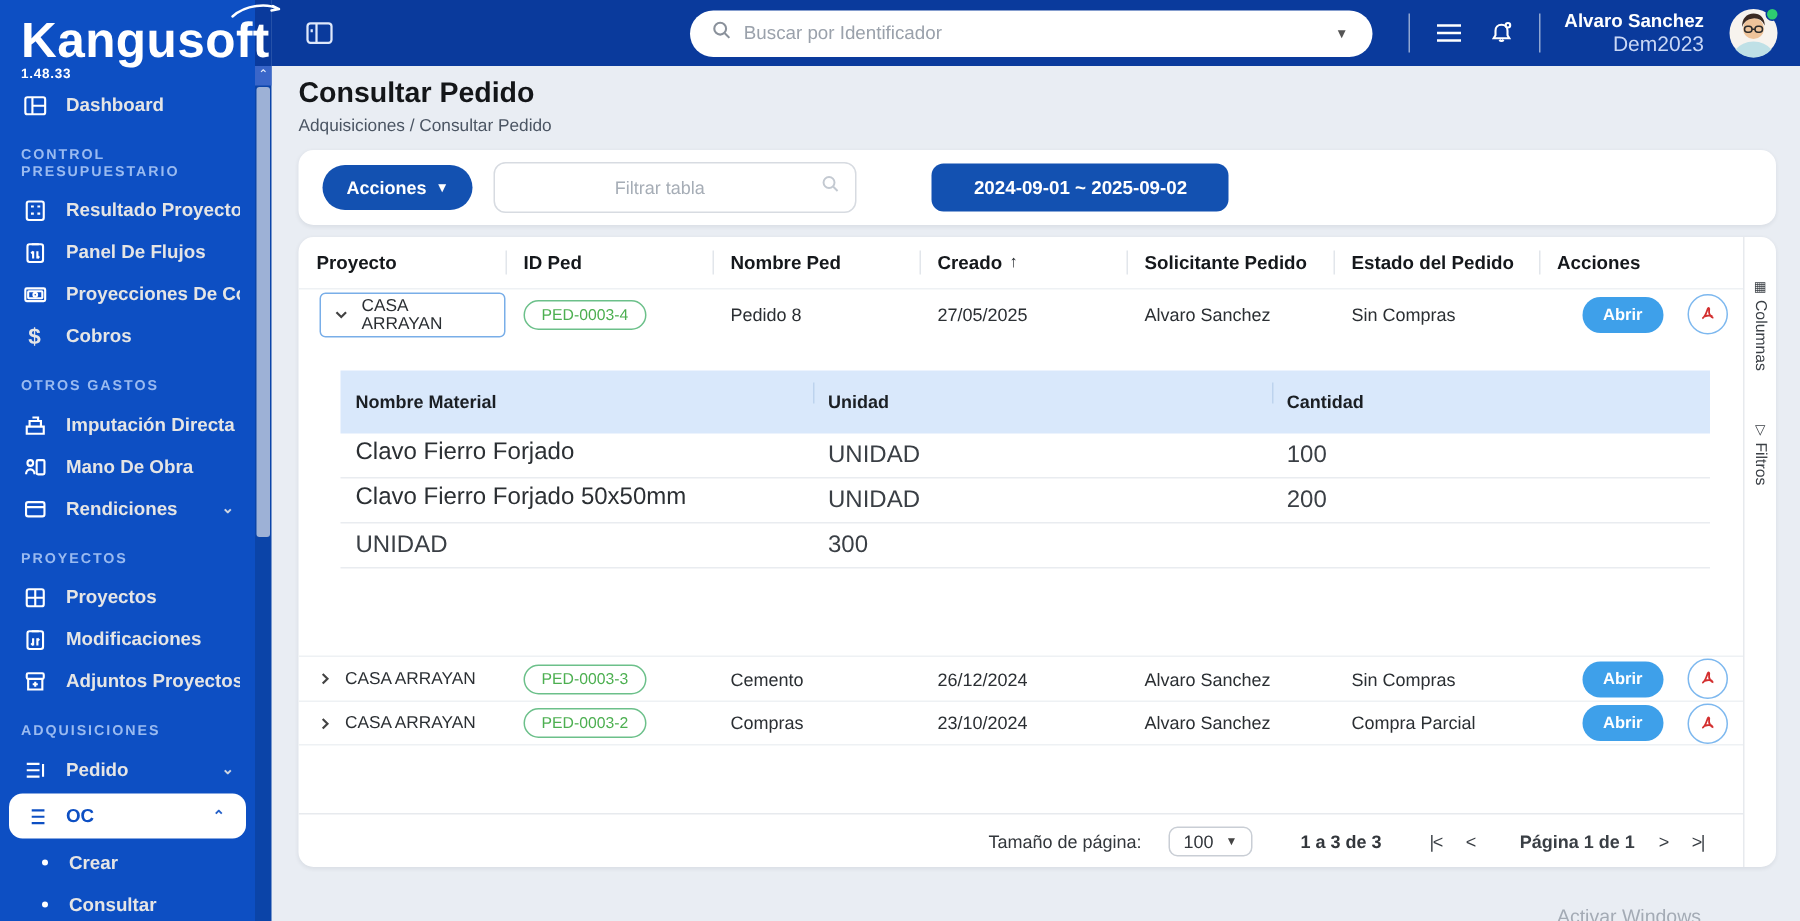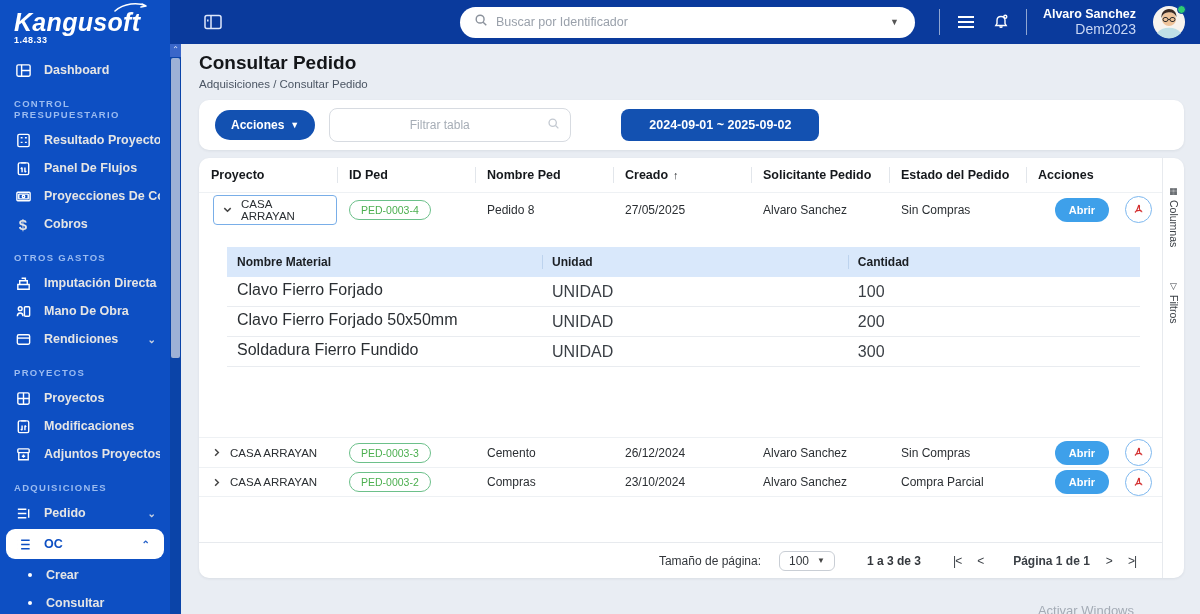--- a/index.html
+++ b/index.html
@@ -3,21 +3,21 @@
 <meta charset="utf-8">
 <style>
   * { margin:0; padding:0; box-sizing:border-box; }
   html,body { width:1200px; height:614px; overflow:hidden; background:#e9edf3;
     font-family:"Liberation Sans", sans-serif; }
   .app { display:flex; width:1200px; height:614px; }
 
   
   .sidebar { width:170px; background:#0d4fc3; color:#fff; flex-shrink:0; display:flex; flex-direction:column; }
   .logo-block { padding:8px 0 2px 14px; height:44px; }
-  .logo { font-size:25px; font-weight:700; font-style:italic; letter-spacing:.3px; position:relative; display:inline-block; }
+  .logo { font-size:33px; font-weight:700; letter-spacing:.3px; position:relative; display:inline-block; }
   .logo svg.swoosh { position:absolute; top:-6px; right:-8px; }
   .version { font-size:9px; font-weight:700; letter-spacing:.5px; margin-top:-2px; }
   .nav { padding-top:12px; flex:1; }
   .sec-title { font-size:9.5px; font-weight:700; letter-spacing:1.3px; color:rgba(170,198,245,.9);
     margin:14px 0 6px 14px; text-transform:uppercase; }
   .nav-item { display:flex; align-items:center; gap:12px; height:28px; padding:0 10px 0 14px;
     font-size:12.5px; font-weight:700; cursor:pointer; color:#e5e5e5; }
   .nav-item .ic { width:18px; height:18px; display:flex; align-items:center; justify-content:center; flex-shrink:0; }
   .nav-item .lbl { flex:1; white-space:nowrap; overflow:hidden; }
   .nav-item .chev { font-size:10px; opacity:.9; margin-right:4px; }
@@ -86,21 +86,21 @@
     padding:3px 11px; border-radius:999px; background:#fff; }
   .btn-abrir { background:#3ea0ea; color:#fff; border:0; font-family:inherit; font-size:11px; font-weight:700;
     padding:6px 14px; border-radius:999px; cursor:pointer; }
   .btn-pdf { width:27px; height:27px; border-radius:50%; border:1px solid #7db8ef; background:#fff;
     display:flex; align-items:center; justify-content:center; cursor:pointer; margin-left:8px; }
   .actions-cell { justify-content:flex-end; padding-right:10px; }
 
   
   .detail-wrap { height:211px; padding:21px 22px 0 28px; }
   .ngrid { display:grid; grid-template-columns:34.5% 33.5% 32%; }
-  .nhead { background:#d9e8fb; height:30px; align-items:center; }
+  .nhead { background:#d9e8fb; height:42px; align-items:center; }
   .nth { font-size:12px; font-weight:700; color:#1b1f24; padding-left:10px; position:relative; height:100%;
     display:flex; align-items:center; }
   .nth + .nth::before { content:""; position:absolute; left:0; top:8px; height:14px; width:1px; background:#bdd3ee; }
   .nrow { height:30px; border-bottom:1px solid #e9ecf0; }
   .ntd { font-size:16px; color:#3a3f45; padding-left:10px; display:flex; align-items:center; }
   .ntd.mat { align-items:flex-start; padding-top:4px; color:#2b2f33; }
 
   
   .side-strip { width:22px; border-left:1px solid #e7eaee; display:flex; flex-direction:column;
     align-items:center; padding-top:28px; gap:34px; flex-shrink:0; }
@@ -416,21 +416,20 @@
               <div class="ntd mat">Clavo Fierro Forjado</div>
               <div class="ntd">UNIDAD</div>
               <div class="ntd">100</div>
             </div>
             <div class="ngrid nrow">
               <div class="ntd mat">Clavo Fierro Forjado 50x50mm</div>
               <div class="ntd">UNIDAD</div>
               <div class="ntd">200</div>
             </div>
             <div class="ngrid nrow">
-              <div class="ntd mat">Soldadura Fierro Fundido</div>
               <div class="ntd">UNIDAD</div>
               <div class="ntd">300</div>
             </div>
           </div>
 
           <div class="tgrid trow" style="height:30px;">
             <div class="td">
               <span class="chev-cell">
                 <svg width="11" height="11" viewBox="0 0 12 12" fill="none" stroke="#444" stroke-width="1.6">
                     <path d="M4.5 2.5 L8 6 L4.5 9.5"></path>

